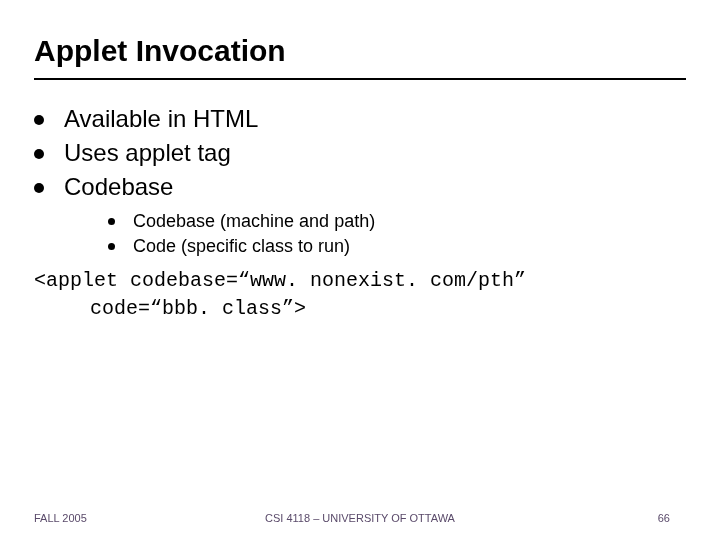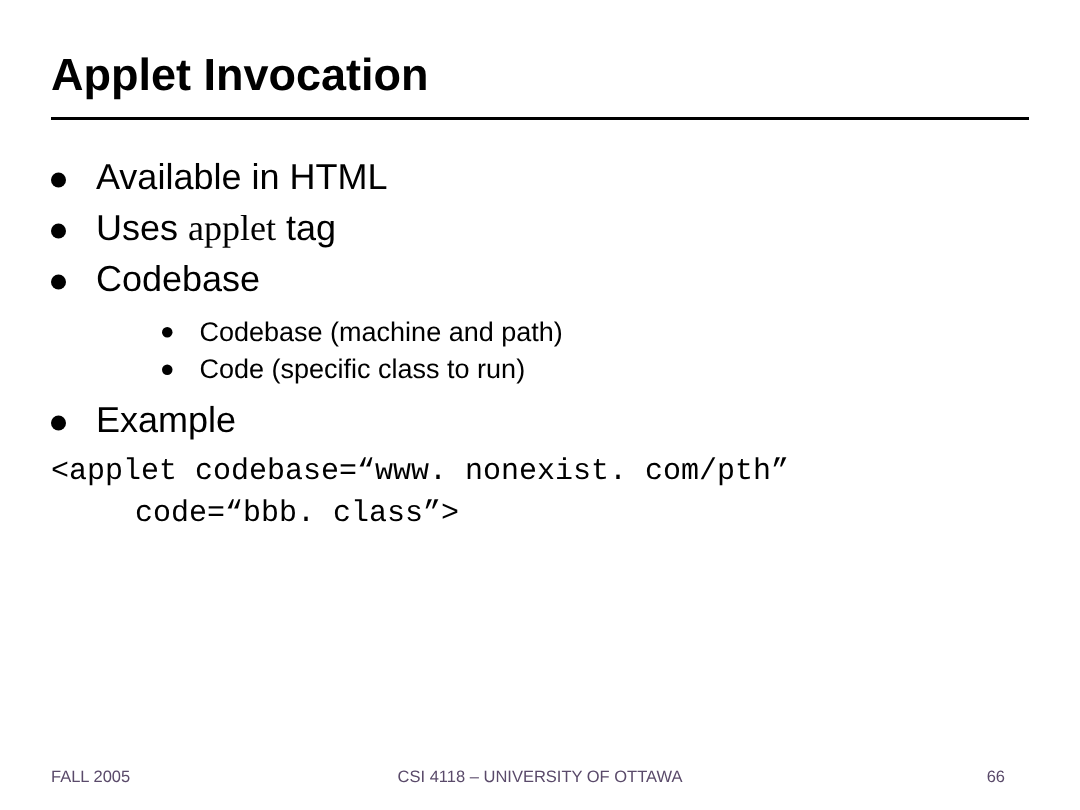--- a/index.html
+++ b/index.html
@@ -71,21 +71,21 @@
     background: #000;
     margin-right: 18px;
     margin-top: 7px;
     flex-shrink: 0;
     align-self: flex-start;
   }
   .b2 .text {
     font-size: 18px;
     color: #000;
   }
-  .mono { font-family: Liberation Serif, serif; }
+  .mono { font-family: Liberation Sans, sans-serif; }
   .code-block {
     margin-top: 6px;
     font-family: Liberation Mono, monospace;
     font-size: 20px;
     color: #000;
     line-height: 1.4;
   }
   .footer {
     position: absolute;
     left: 34px;
@@ -125,24 +125,20 @@
     <div class="b2">
       <span class="dot"></span>
       <span class="text">Codebase (machine and path)</span>
     </div>
     <div class="b2">
       <span class="dot"></span>
       <span class="text">Code (specific class to run)</span>
     </div>
   </div>
 
-  <div class="b1">
-    <span class="dot"></span>
-    <span class="text">Example</span>
-  </div>
 
   <div class="code-block">
     <div>&lt;applet codebase=“www. nonexist. com/pth”</div>
     <div style="padding-left:56px">code=“bbb. class”&gt;</div>
   </div>
 
 </div>
 
 <div class="footer">
   <span class="footer-left">FALL 2005</span>

